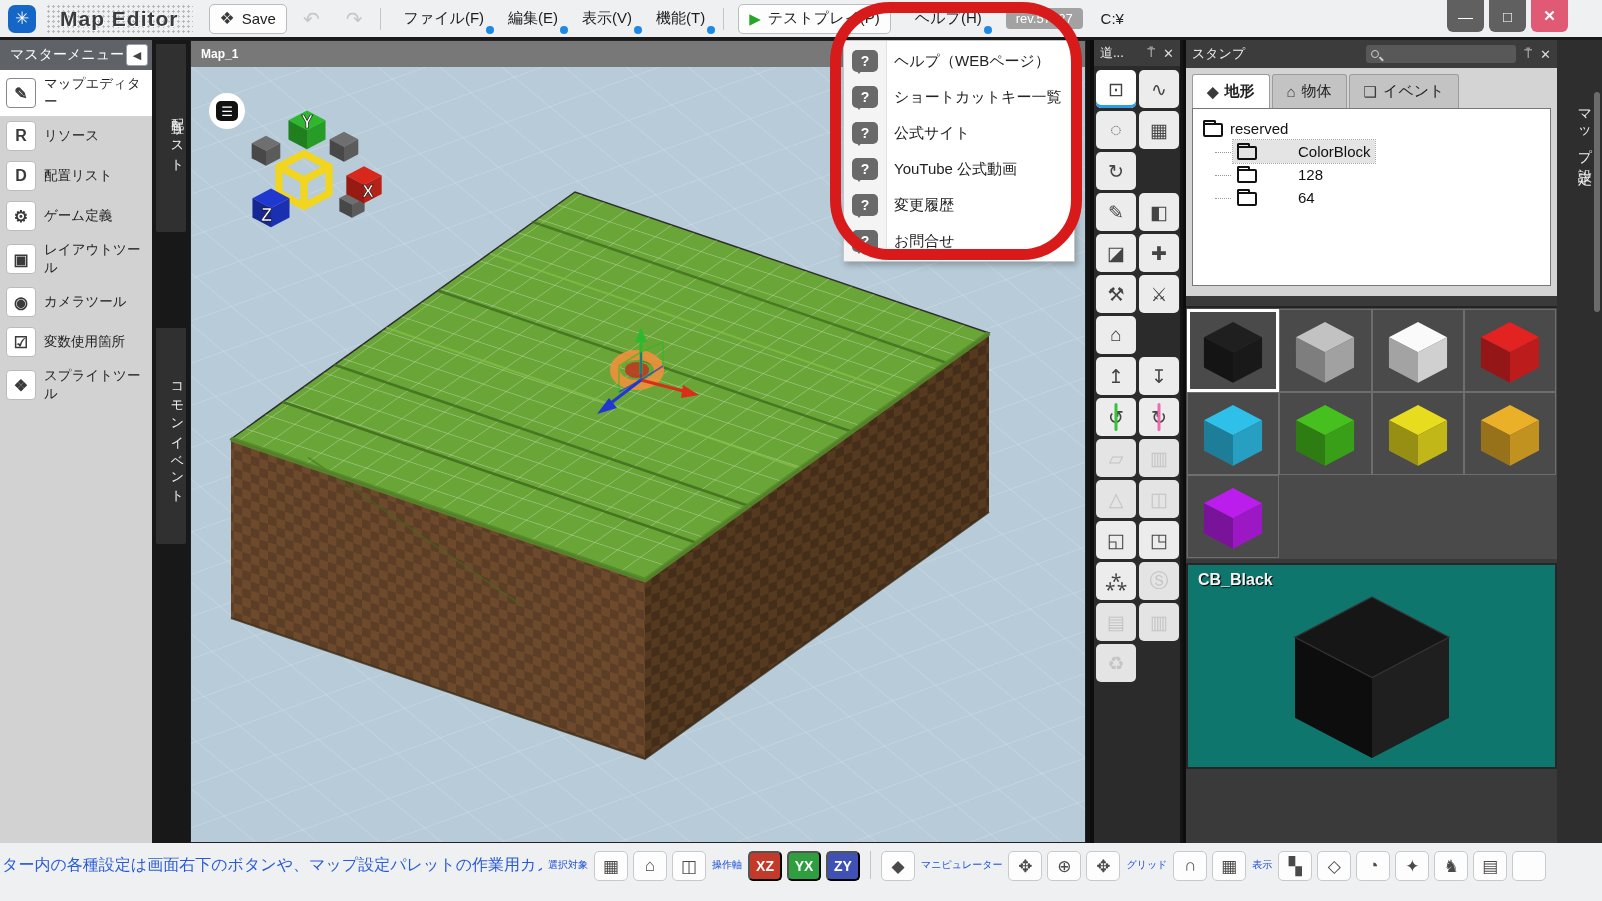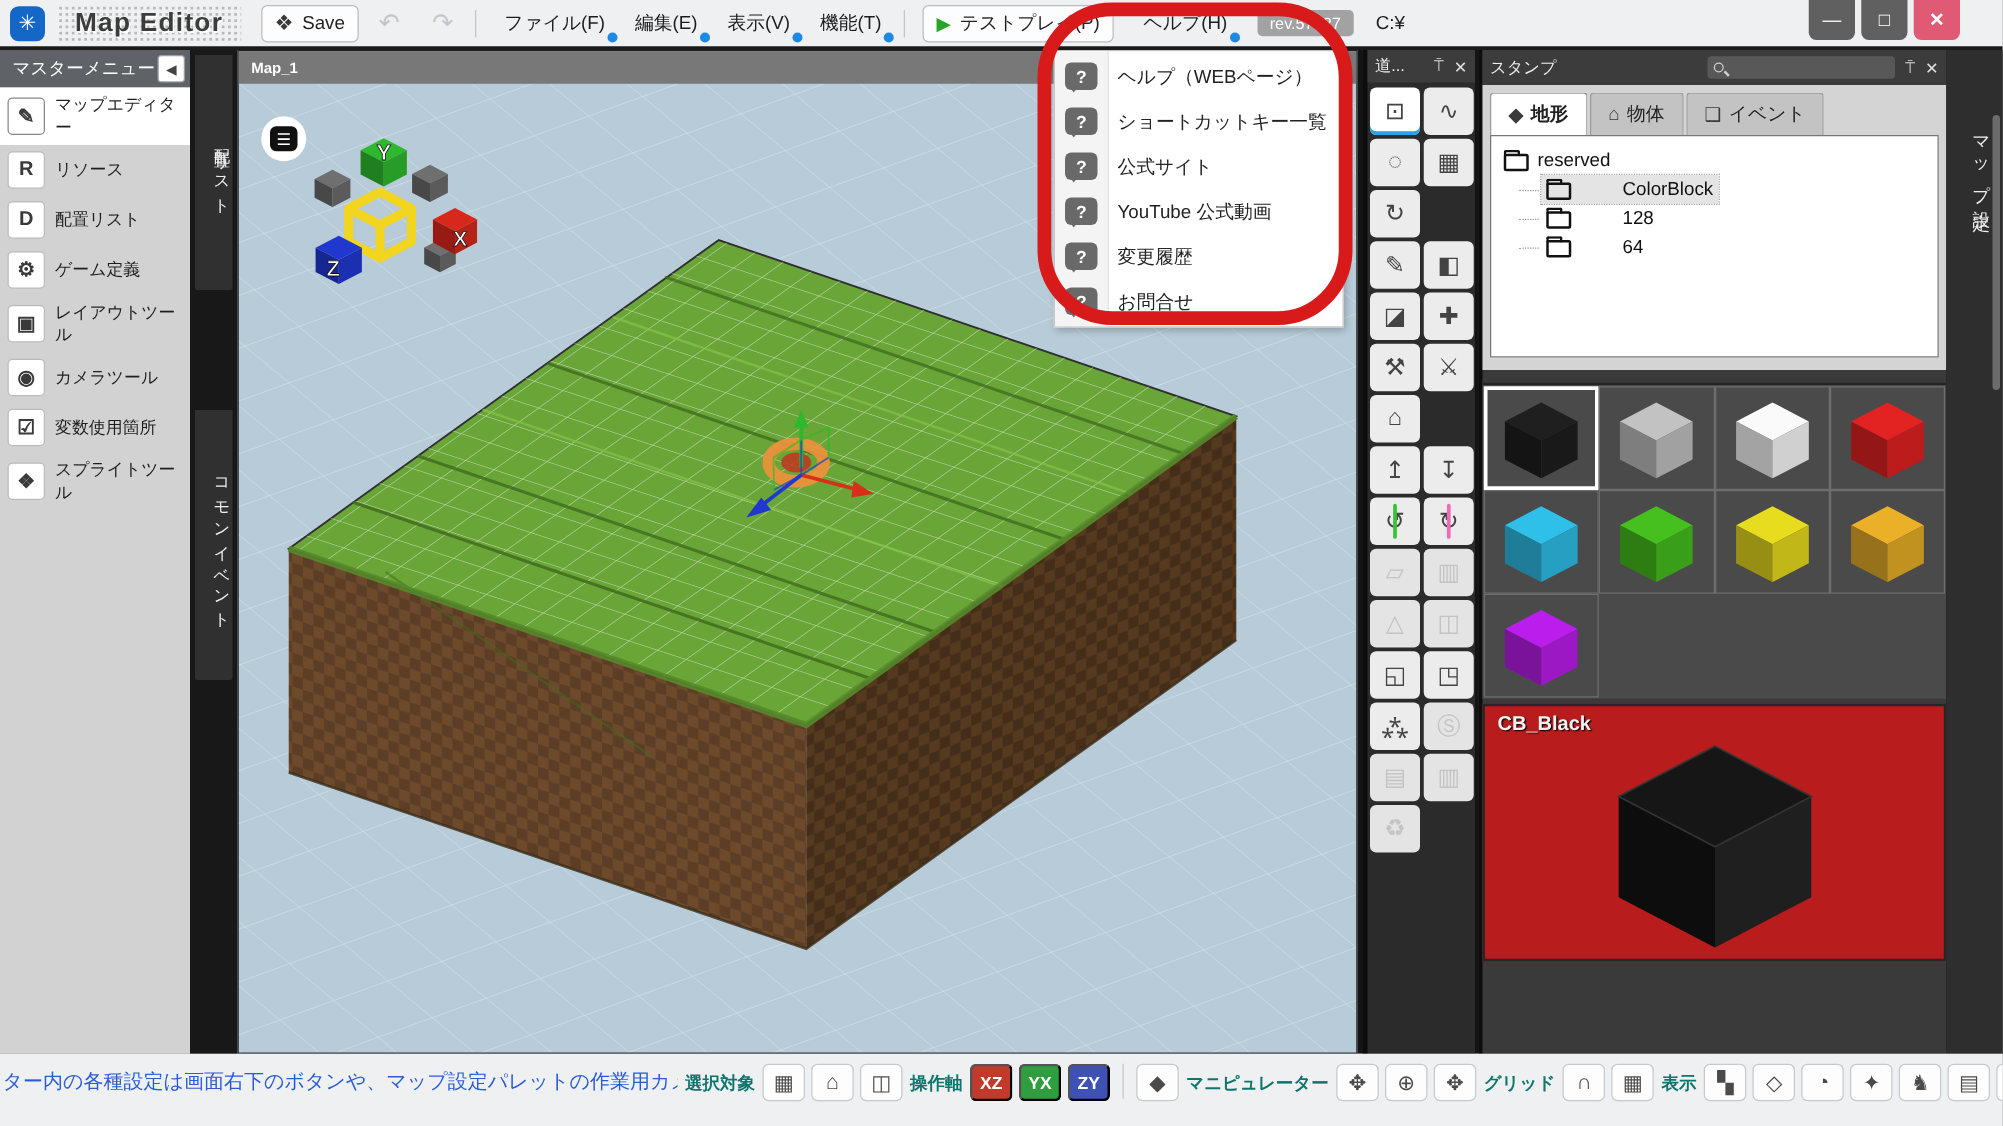--- a/index.html
+++ b/index.html
@@ -102,35 +102,35 @@
   .tree-row.child { margin-left:34px; position:relative;gap:41px; }
   .tree-row.child::before { content:""; position:absolute; left:-18px; top:50%; width:16px; border-top:1px dotted #999; }
   .tree-row.selected { background:#e4e4e4; outline:1px dotted #aaa; }
   .folder { position:relative; width:20px; height:14px; border:2px solid #111; border-radius:2px; flex:none; margin-top:3px; }
   .folder::before { content:""; position:absolute; left:-2px; top:-5px; width:9px; height:3px; border:2px solid #111; border-bottom:none; border-radius:2px 2px 0 0; }
   .swatch-wrap { margin:10px 0 0 0; background:#4a4a4a; border-top:2px solid #242424; padding:1px; }
   .swatch-grid { display:grid; grid-template-columns:repeat(4,1fr); }
   .swatch-cell { height:83px; border:1px solid #6e6e6e; display:flex; align-items:center; justify-content:center; background:#4a4a4a; }
   .swatch-cell.selected { border:3px solid #fff; }
   .cube-svg { display:block; }
-  .preview { margin-top:4px; background:#b91c1c; border:2px solid #262626; height:206px; position:relative; }
+  .preview { margin-top:4px; background:#0f766e; border:2px solid #262626; height:206px; position:relative; }
   .preview-label { position:absolute; left:10px; top:6px; color:#f2f2f2; font-weight:bold; font-size:16px;
     text-shadow:1px 1px 1px #000; }
   .preview-cube { position:absolute; left:50%; top:54%; transform:translate(-50%,-50%); }
 
   
   #rightstrip { position:absolute; left:1557px; top:0; width:45px; height:803px; background:#2e2e2e; }
   #rightstrip .v-tab { margin-top:6px; height:170px; background:#2e2e2e; font-size:14px; }
   .r-scroll { position:absolute; right:2px; top:52px; width:6px; height:220px; background:#6b6b6b; border-radius:3px; }
 
   
   #statusbar { position:absolute; left:0; top:843px; width:1602px; height:58px; background:#eef0f2;
     display:flex; align-items:flex-start; padding:8px 6px 0 2px; gap:6px; white-space:nowrap; overflow:hidden; }
   .ticker { color:#2a5bd7; font-size:16px; max-width:540px; overflow:hidden; flex:none; padding-top:4px; }
-  .sb-label { color:#0f766e; font-size:14px; padding-top:7px; flex:none;font-weight:bold; }
+  .sb-label { color:#1d4ed8; font-size:10px; padding-top:7px; flex:none; }
   .sq-btn { width:34px; height:30px; background:#fdfdfd; border:1px solid #c6cacd; border-radius:5px;
     display:flex; align-items:center; justify-content:center; font-size:17px; color:#4a4a4a; flex:none; }
   .axis-btn { width:34px; height:30px; border-radius:5px; color:#fff; font-weight:bold; font-size:14px;
     display:flex; align-items:center; justify-content:center; flex:none; }
   .bar-sep { width:1px; height:28px; background:#c2c6cb; margin:0 4px; flex:none; }
   .grp { display:flex; gap:5px; align-items:flex-start; }
 
   
   #helpmenu { position:absolute; left:843px; top:40px; width:232px; background:#fff;
     border:1px solid #c5c5c5; box-shadow:2px 3px 6px rgba(0,0,0,.25); z-index:40; padding:2px 0; }

